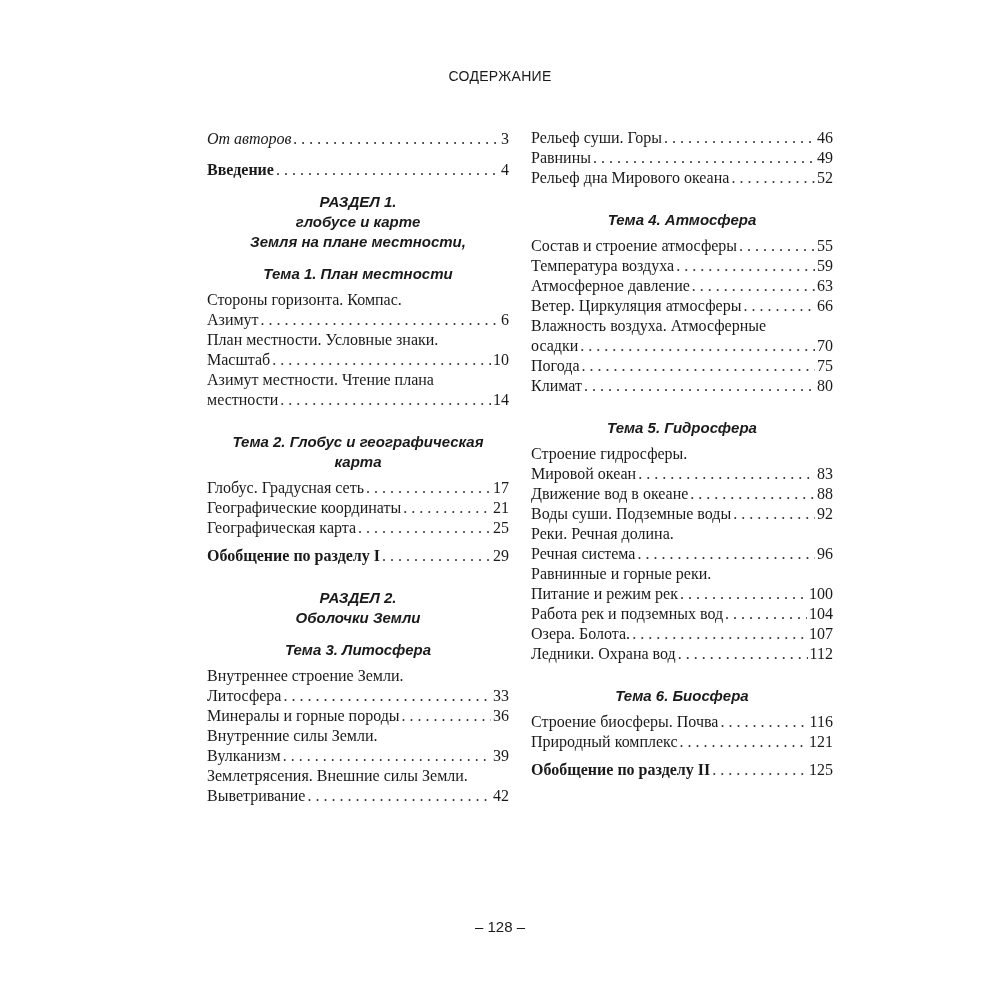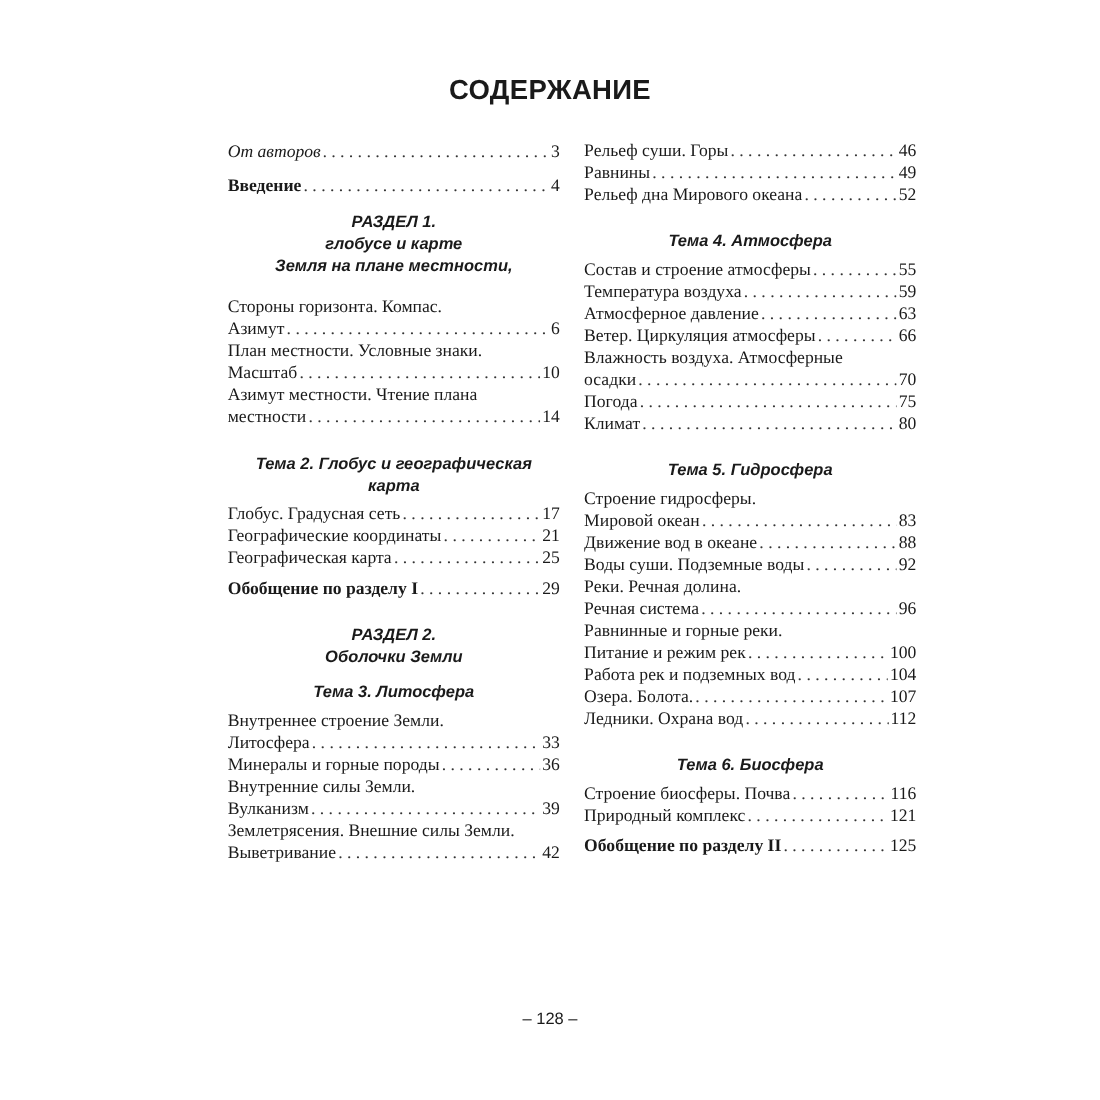--- a/index.html
+++ b/index.html
@@ -1,18 +1,18 @@
 <!DOCTYPE html>
 <html><head>
 <meta charset="utf-8">
 <style>
   html, body { margin:0; padding:0; background:#ffffff; }
   body { width:1000px; height:1000px; position:relative; overflow:hidden; color:#1a1a1a; }
   .title { position:absolute; top:68px; left:0; width:1000px; text-align:center;
-    font-family:"Liberation Sans", sans-serif; font-weight:bold; font-size:25px; letter-spacing:0.3px; }
+    font-family:"Liberation Sans", sans-serif; font-weight:normal; font-size:14px; letter-spacing:0.3px; }
   .col { position:absolute; top:128px; width:302px; font-family:"Liberation Serif", serif; font-size:16px; }
   .col.left { left:207px; }
   .col.right { left:531px; }
   .line { display:flex; align-items:baseline; height:20px; line-height:20px; white-space:nowrap; overflow:hidden; }
   .line .txt { flex:0 0 auto; }
   .line .dots { flex:1 1 auto; overflow:hidden; margin:0 2px; letter-spacing:2.4px; color:#333; }
   .line .dots::before { content:". . . . . . . . . . . . . . . . . . . . . . . . . . . . . . . . . . . . . . . . . . . . . . . . . . . . . . . . . . ."; letter-spacing:0; }
   .line .pg { flex:0 0 auto; }
   .plain { height:20px; line-height:20px; white-space:nowrap; }
   .it { font-style:italic; }
@@ -41,20 +41,21 @@
       <span class="dots"></span>
       <span class="pg">4</span>
   </div>
   <div class="gap-m"></div>
   <div class="head">
     <div>РАЗДЕЛ 1.</div>
     <div>глобусе и карте</div>
     <div>Земля на плане местности,</div>
   </div>
   <div class="gap-m"></div>
+  <div class="head">Тема 1. План местности</div>
   <div style="height:6px"></div>
   <div class="plain">Стороны горизонта. Компас.</div>
   <div class="line">
       <span class="txt">Азимут</span>
       <span class="dots"></span>
       <span class="pg">6</span>
     </div>
   <div class="plain">План местности. Условные знаки.</div>
   <div class="line">
       <span class="txt">Масштаб</span>

